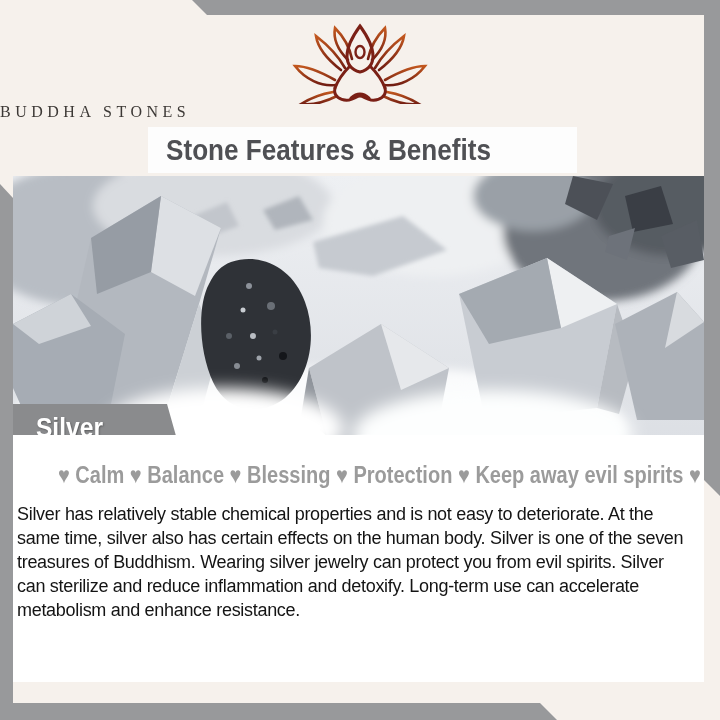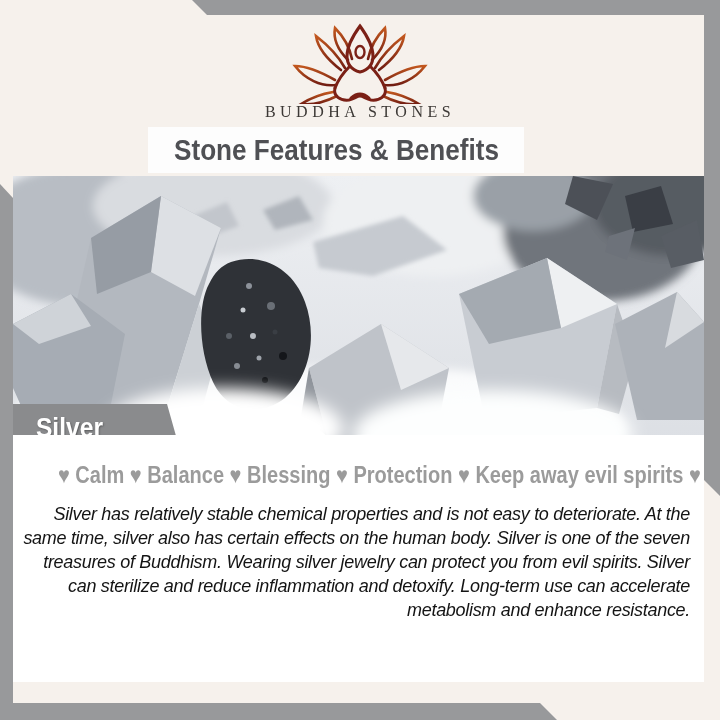--- a/index.html
+++ b/index.html
@@ -9,27 +9,27 @@
     font-family:"Liberation Sans","DejaVu Sans",sans-serif;
   }
   .frame{position:absolute;inset:0;background:var(--frame,#98999b);pointer-events:none;}
   .frame-top{clip-path:polygon(192px 0,720px 0,720px 15px,207px 15px);}
   .frame-right{clip-path:polygon(704px 0,720px 0,720px 496px,704px 480px);}
   .frame-bottom{clip-path:polygon(0 703px,540px 703px,557px 720px,0 720px);}
   .frame-left{clip-path:polygon(0 184px,13px 198px,13px 720px,0 720px);}
 
   .logo{position:absolute;left:50%;top:22px;transform:translateX(-50%);}
   .brand-name{
-    position:absolute;left:0;right:0;top:103px;text-align:center;
+    position:absolute;left:0;right:0;top:103px;
     font-family:"Liberation Serif","DejaVu Serif",serif;
     font-size:16px;letter-spacing:4.5px;color:var(--brand-text,#3c3835);font-weight:500;
   }
   .title-band{
-    position:absolute;left:148px;top:127px;width:376px;height:46px;
-    background:var(--band,#fdfdfd);display:flex;align-items:center;justify-content:center;
+    position:absolute;left:148px;top:127px;width:429px;height:46px;
+    background:var(--band,#fdfdfd);display:flex;align-items:center;
   }
   .title-band h1{
     margin:0;font-size:29px;font-weight:bold;color:var(--title,#4f5054);
     transform:scaleX(.9);transform-origin:center;white-space:nowrap;letter-spacing:0;
   }
   .photo{
     position:absolute;left:13px;top:176px;width:691px;height:268px;overflow:hidden;
     background:#e3e6ea;
   }
   .photo svg{display:block;}
@@ -48,21 +48,21 @@
     position:absolute;left:13px;top:435px;width:691px;height:247px;
     background:var(--panel,#ffffff);
   }
   .hearts-line{
     margin-top:27px;text-align:center;font-weight:bold;font-size:23px;
     color:var(--heart,#9b9b9b);white-space:nowrap;
     transform:scaleX(.87);transform-origin:center;
   }
   .description{
     margin:13px 14px 0 4px;font-size:18px;line-height:24px;letter-spacing:-.3px;
-    color:var(--body-text,#141414);text-align:right;font-style:italic;
+    color:var(--body-text,#141414);text-align:left;
   }
 </style>
 </head>
 <body>
 
 <div class="frame frame-top"></div>
 <div class="frame frame-right"></div>
 <div class="frame frame-bottom"></div>
 <div class="frame frame-left"></div>
 

